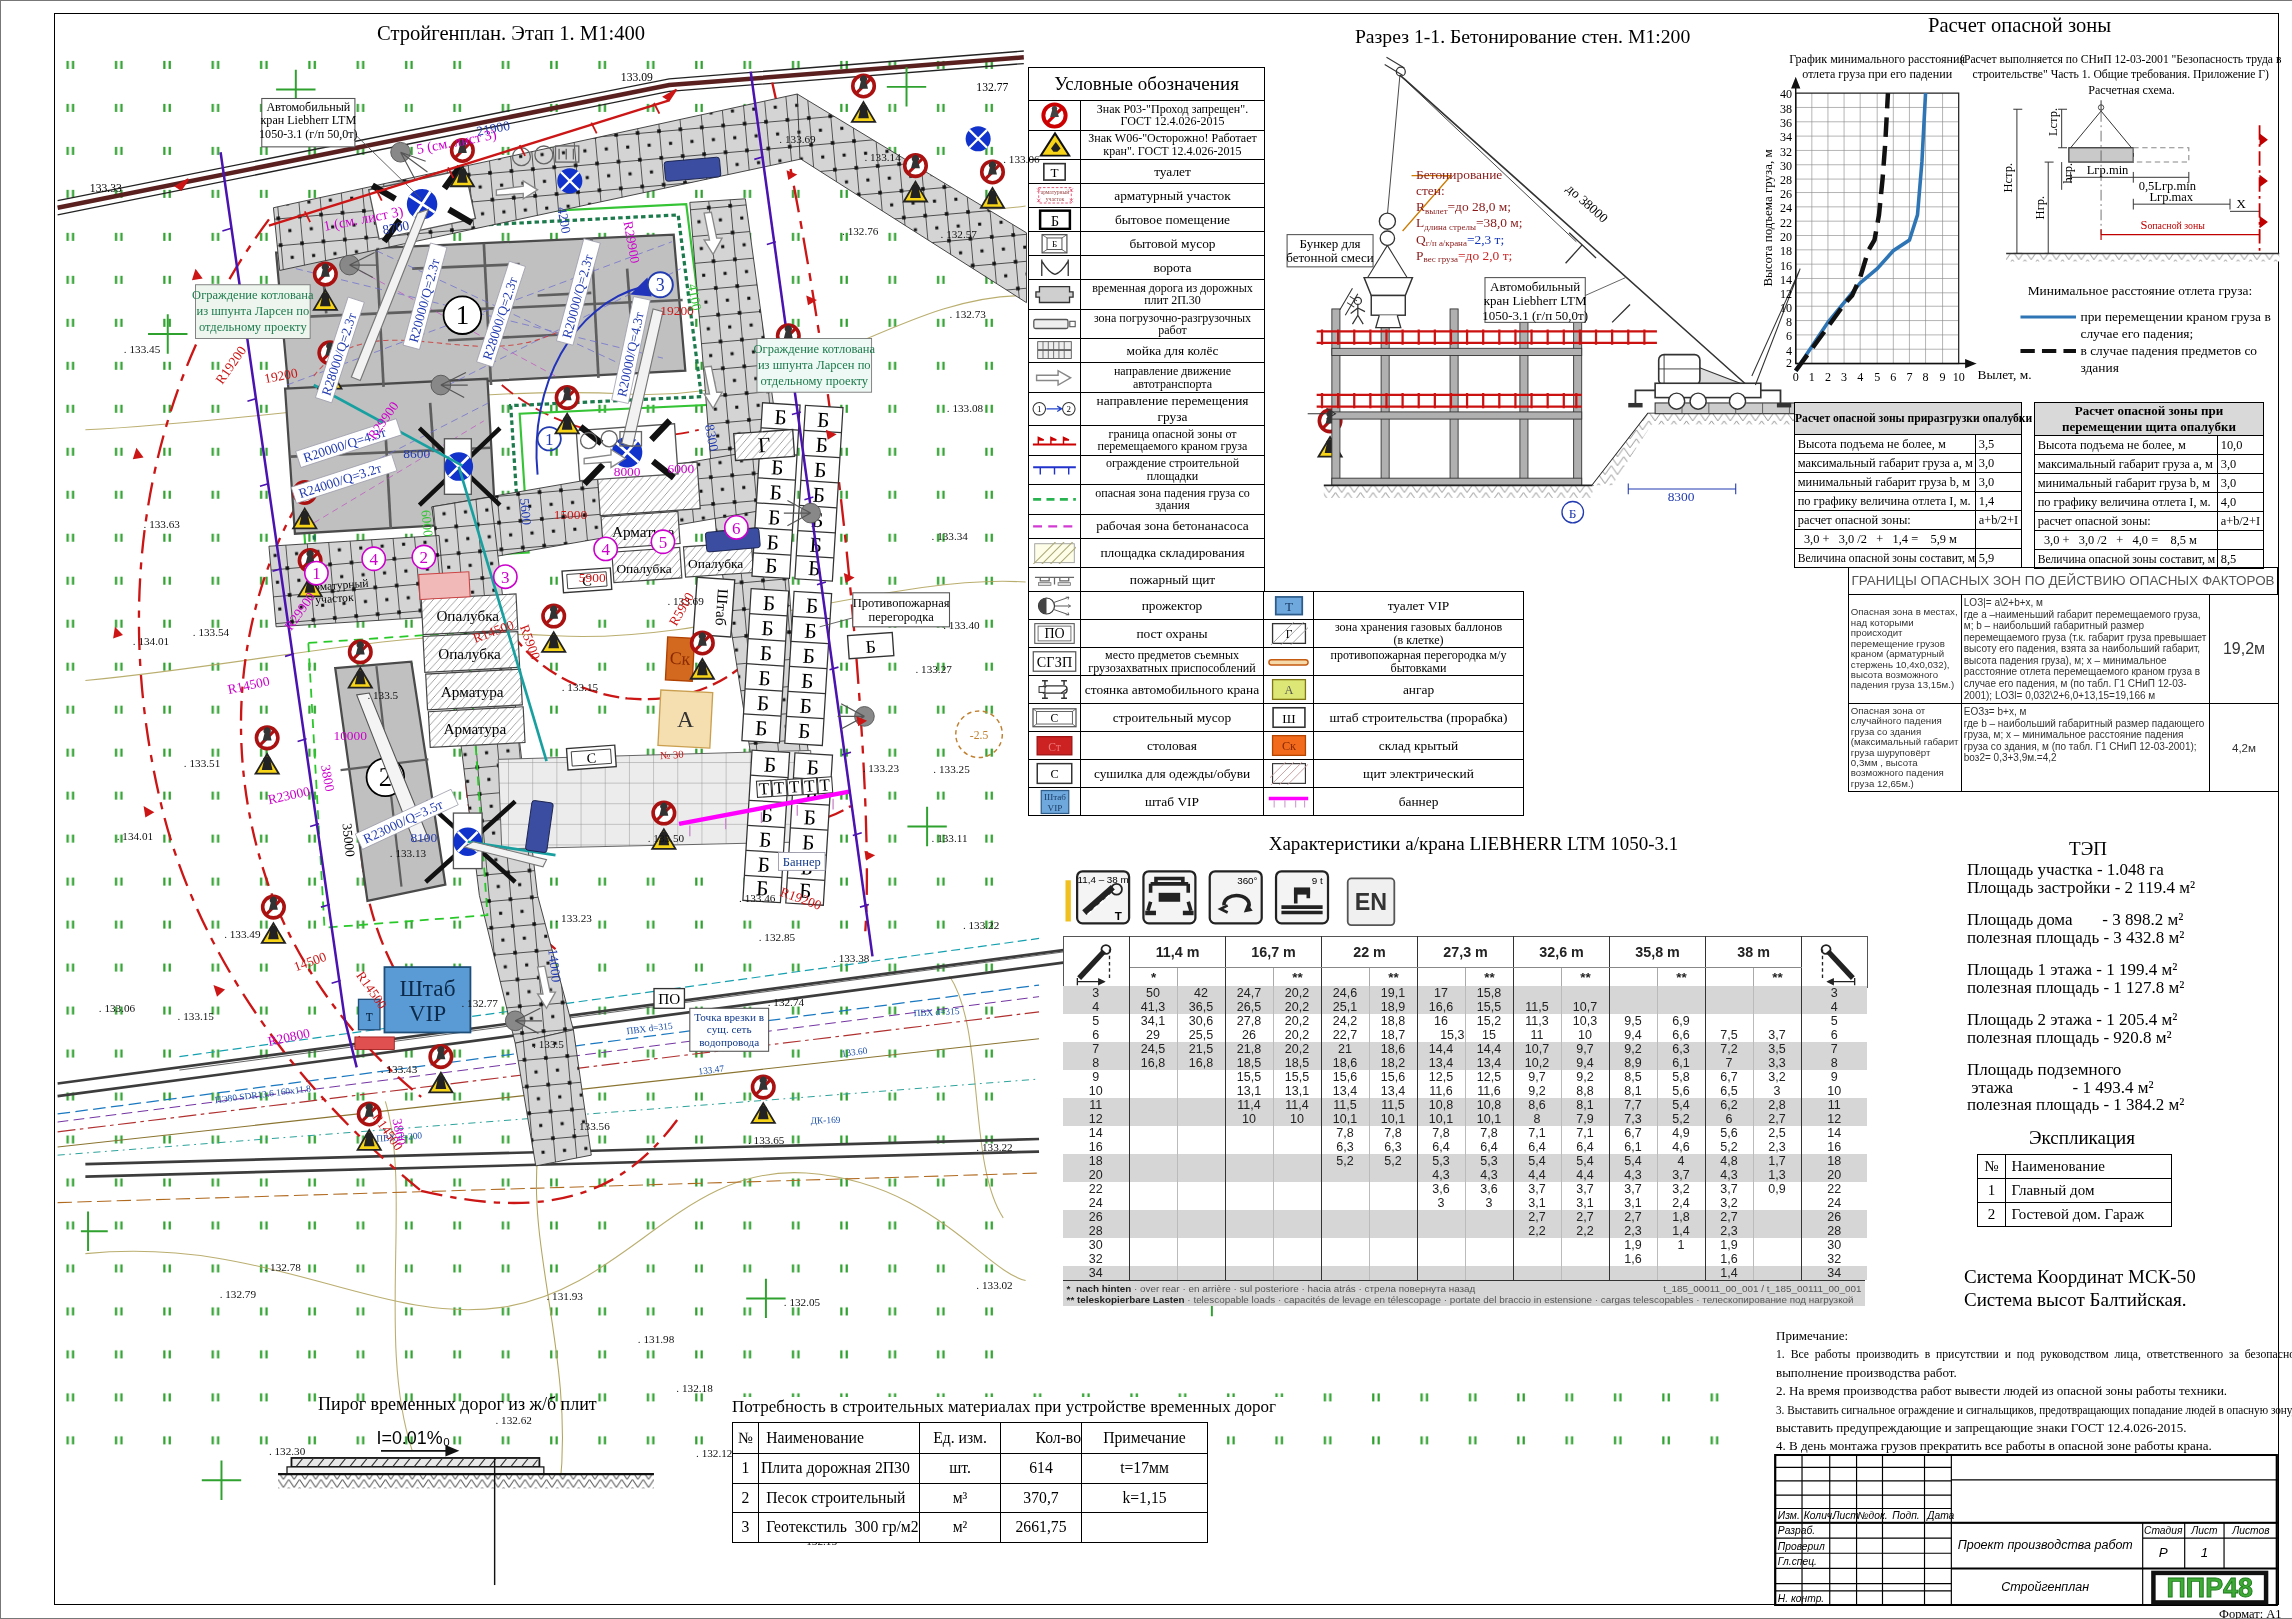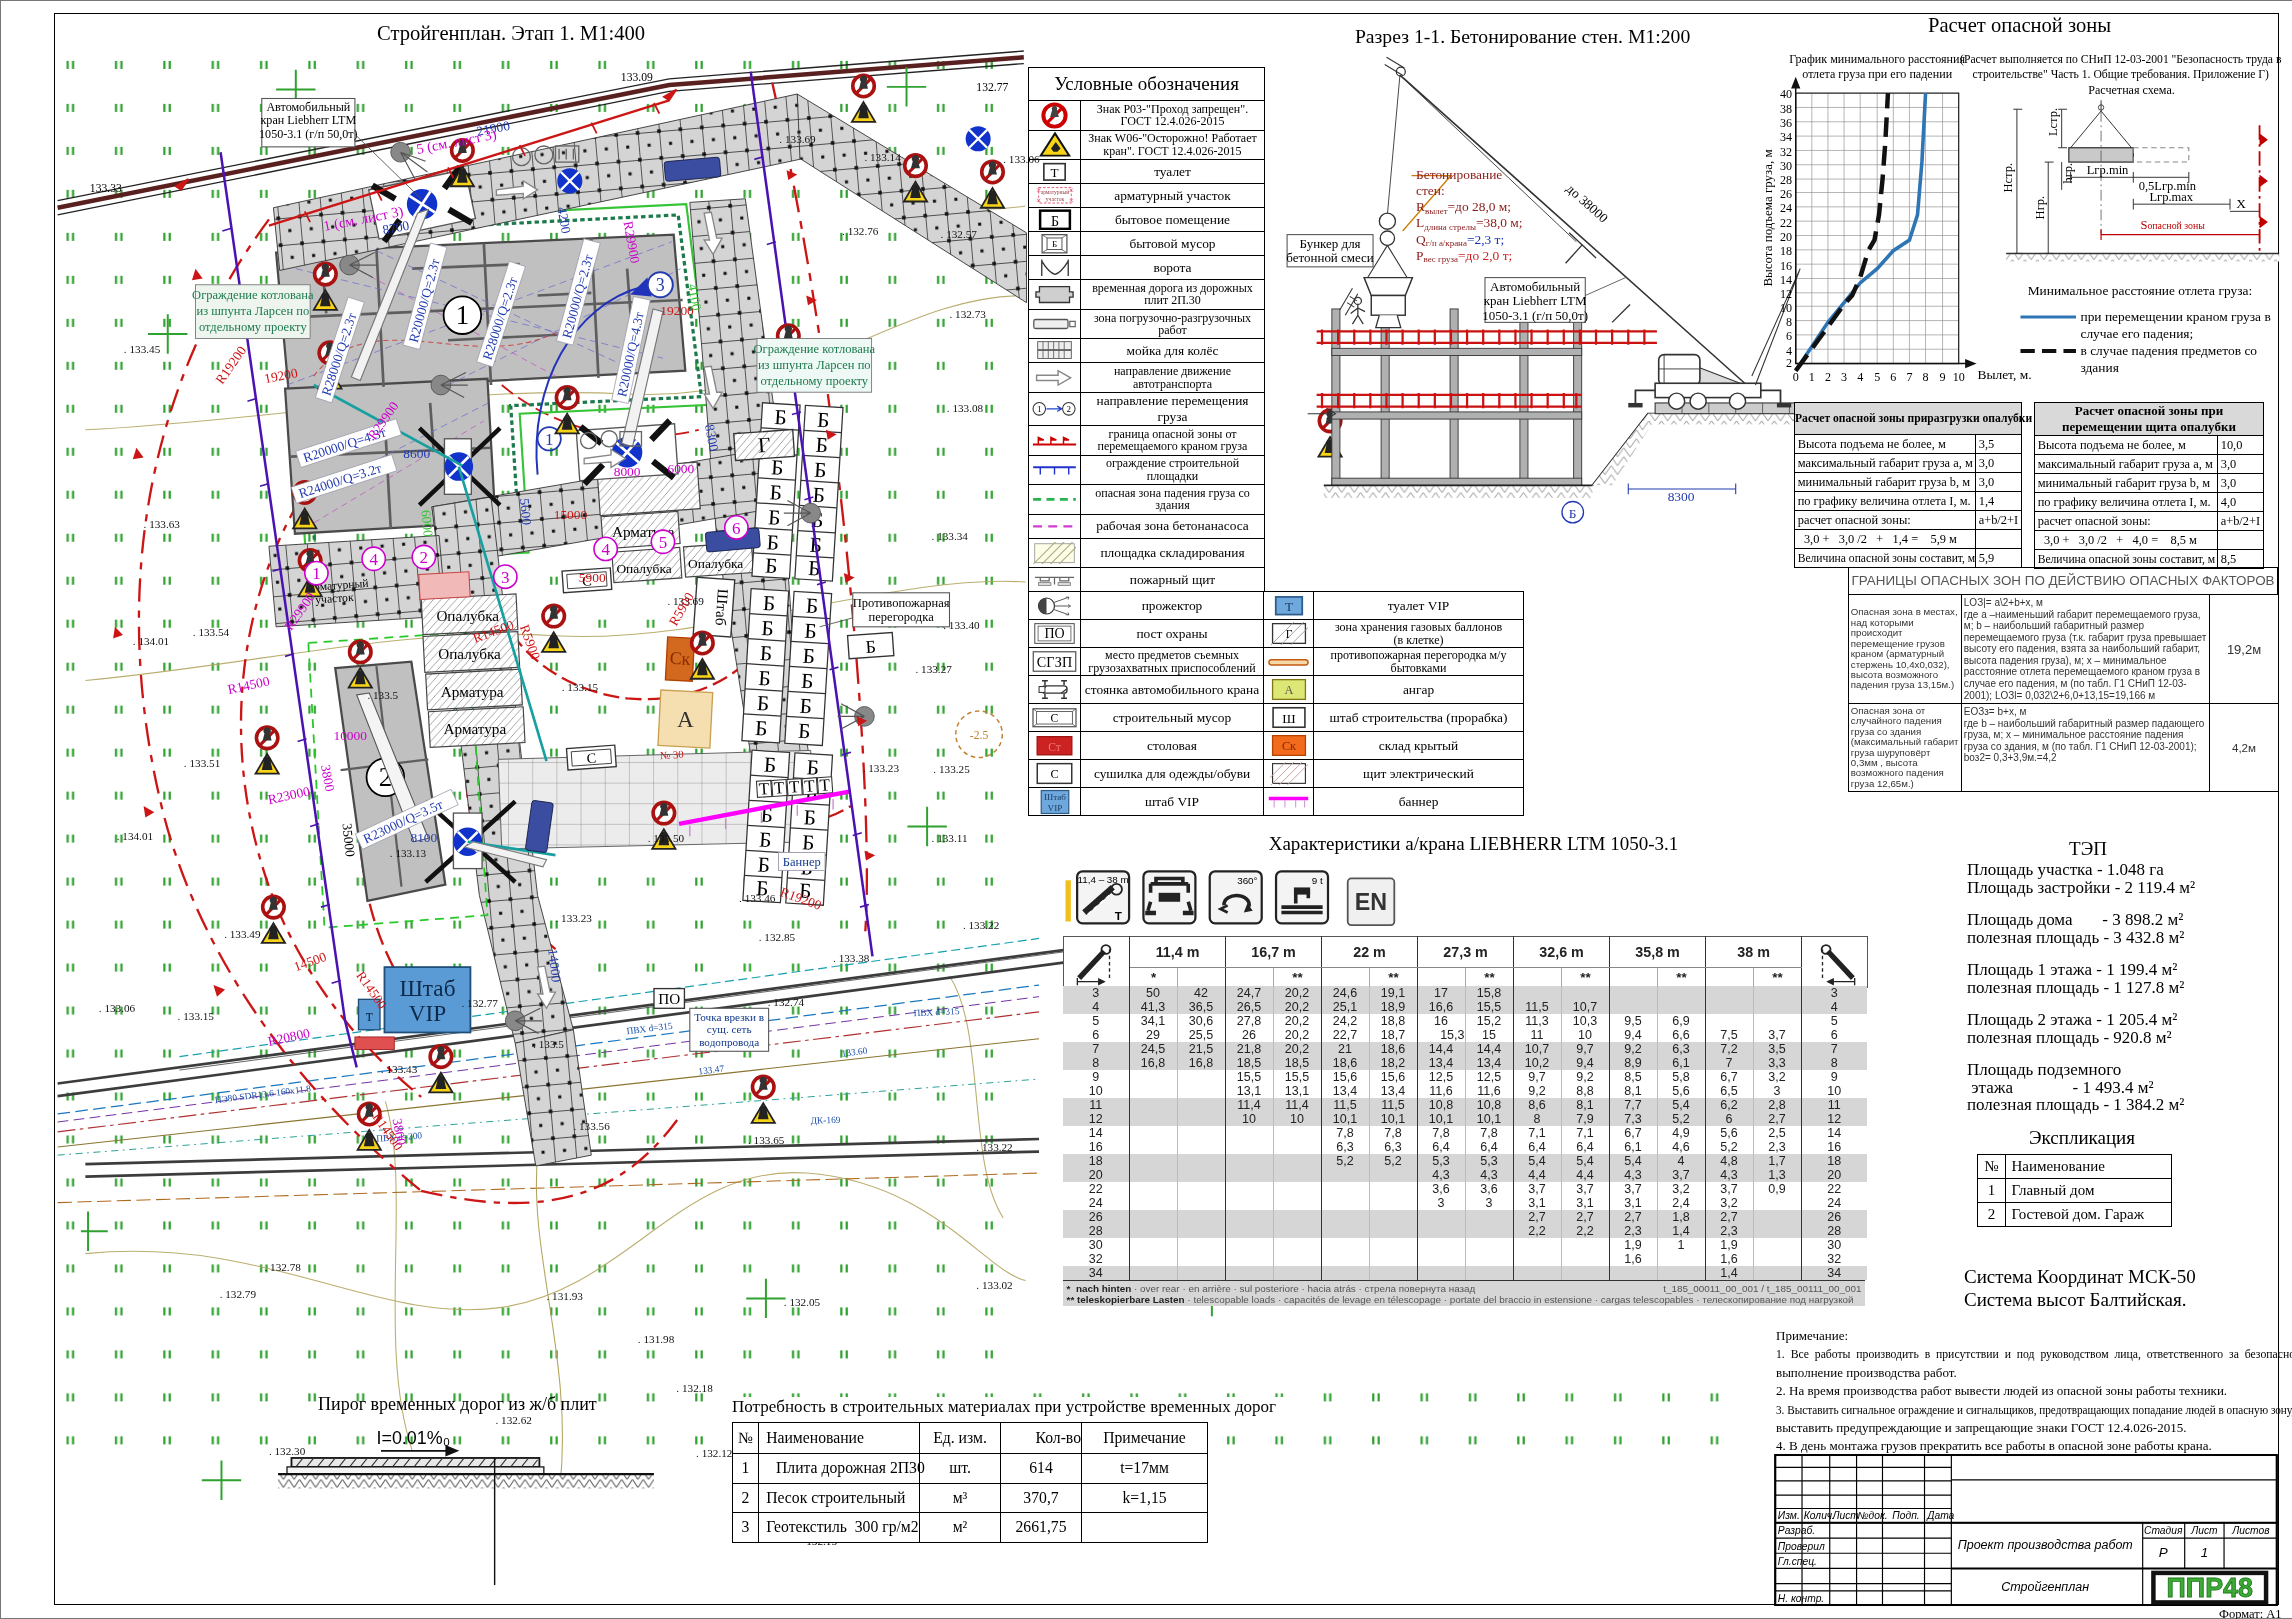--- a/index.html
+++ b/index.html
@@ -1377,21 +1377,21 @@
 <table style="width:430px;table-layout:fixed;border:1.3px solid #000;font-size:11.2px;color:#333;margin-top:-0.9px;">
 <colgroup>
           <col style="width:113px">
           <col style="width:248px">
           <col style="width:69px">
         </colgroup>
 <tbody>
 <tr style="height:109px;">
   <td style="border:0.9px solid #000;padding:1.8px;font-size:9.7px;line-height:10.4px;">Опасная зона в местах, над которыми происходит перемещение грузов краном (арматурный стержень 10,4х0,032), высота возможного падения груза 13,15м.)</td>
   <td style="border:0.9px solid #000;padding:1.8px;font-size:10px;line-height:11.6px;vertical-align:top;">LОЗ|= a\2+b+х, м<br>где а –наименьший габарит перемещаемого груза, м; b – наибольший габаритный размер перемещаемого груза (т.к. габарит груза превышает высоту его падения, взята за наибольший габарит, высота падения груза), м; х – минимальное расстояние отлета перемещаемого краном груза в случае его падения, м (по табл. Г1 СНиП 12-03-2001); LОЗl= 0,032\2+6,0+13,15=19,166 м</td>
-  <td style="border:0.9px solid #000;text-align:center;font-size:13px;">19,2м</td>
+  <td style="border:0.9px solid #000;text-align:center;font-size:16px;">19,2м</td>
           </tr>
 <tr style="height:68px;">
   <td style="border:0.9px solid #000;padding:1.8px;font-size:9.7px;line-height:10.4px;">Опасная зона от случайного падения груза со здания (максимальный габарит груза шуруповёрт 0,3мм , высота возможного падения груза 12,65м.)</td>
   <td style="border:0.9px solid #000;padding:1.8px;font-size:10px;line-height:11.6px;vertical-align:top;">ЕОЗз= b+х, м<br>где b – наибольший габаритный размер падающего груза, м; х – минимальное расстояние падения груза со здания, м (по табл. Г1 СНиП 12-03-2001); bоз2= 0,3+3,9м.=4,2</td>
   <td style="border:0.9px solid #000;text-align:center;font-size:11.6px;">4,2м</td>
           </tr>
 </tbody>
       </table>
 </div>
 
@@ -2039,21 +2039,21 @@
 <tbody>
           <tr style="height:31px;">
             <td style="border:0.9px solid #000;text-align:center;">№</td>
             <td style="border:0.9px solid #000;padding-left:7.2px;">Наименование</td>
             <td style="border:0.9px solid #000;text-align:center;">Ед. изм.</td>
             <td style="border:0.9px solid #000;text-align:right;">Кол-во</td>
             <td style="border:0.9px solid #000;text-align:center;">Примечание</td>
           </tr>
 <tr style="height:29.6px;">
             <td style="border:0.9px solid #000;text-align:center;">1</td>
-            <td style="border:0.9px solid #000;padding-left:17px;">Плита дорожная 2П30</td>
+            <td style="border:0.9px solid #000;padding-left:2px;">Плита дорожная 2П30</td>
             <td style="border:0.9px solid #000;text-align:center;">шт.</td>
             <td style="border:0.9px solid #000;text-align:center;">614</td>
             <td style="border:0.9px solid #000;text-align:center;">t=17мм</td>
           </tr>
 <tr style="height:29.6px;">
             <td style="border:0.9px solid #000;text-align:center;">2</td>
             <td style="border:0.9px solid #000;padding-left:7.2px;">Песок строительный</td>
             <td style="border:0.9px solid #000;text-align:center;">м³</td>
             <td style="border:0.9px solid #000;text-align:center;">370,7</td>
             <td style="border:0.9px solid #000;text-align:center;">k=1,15</td>

